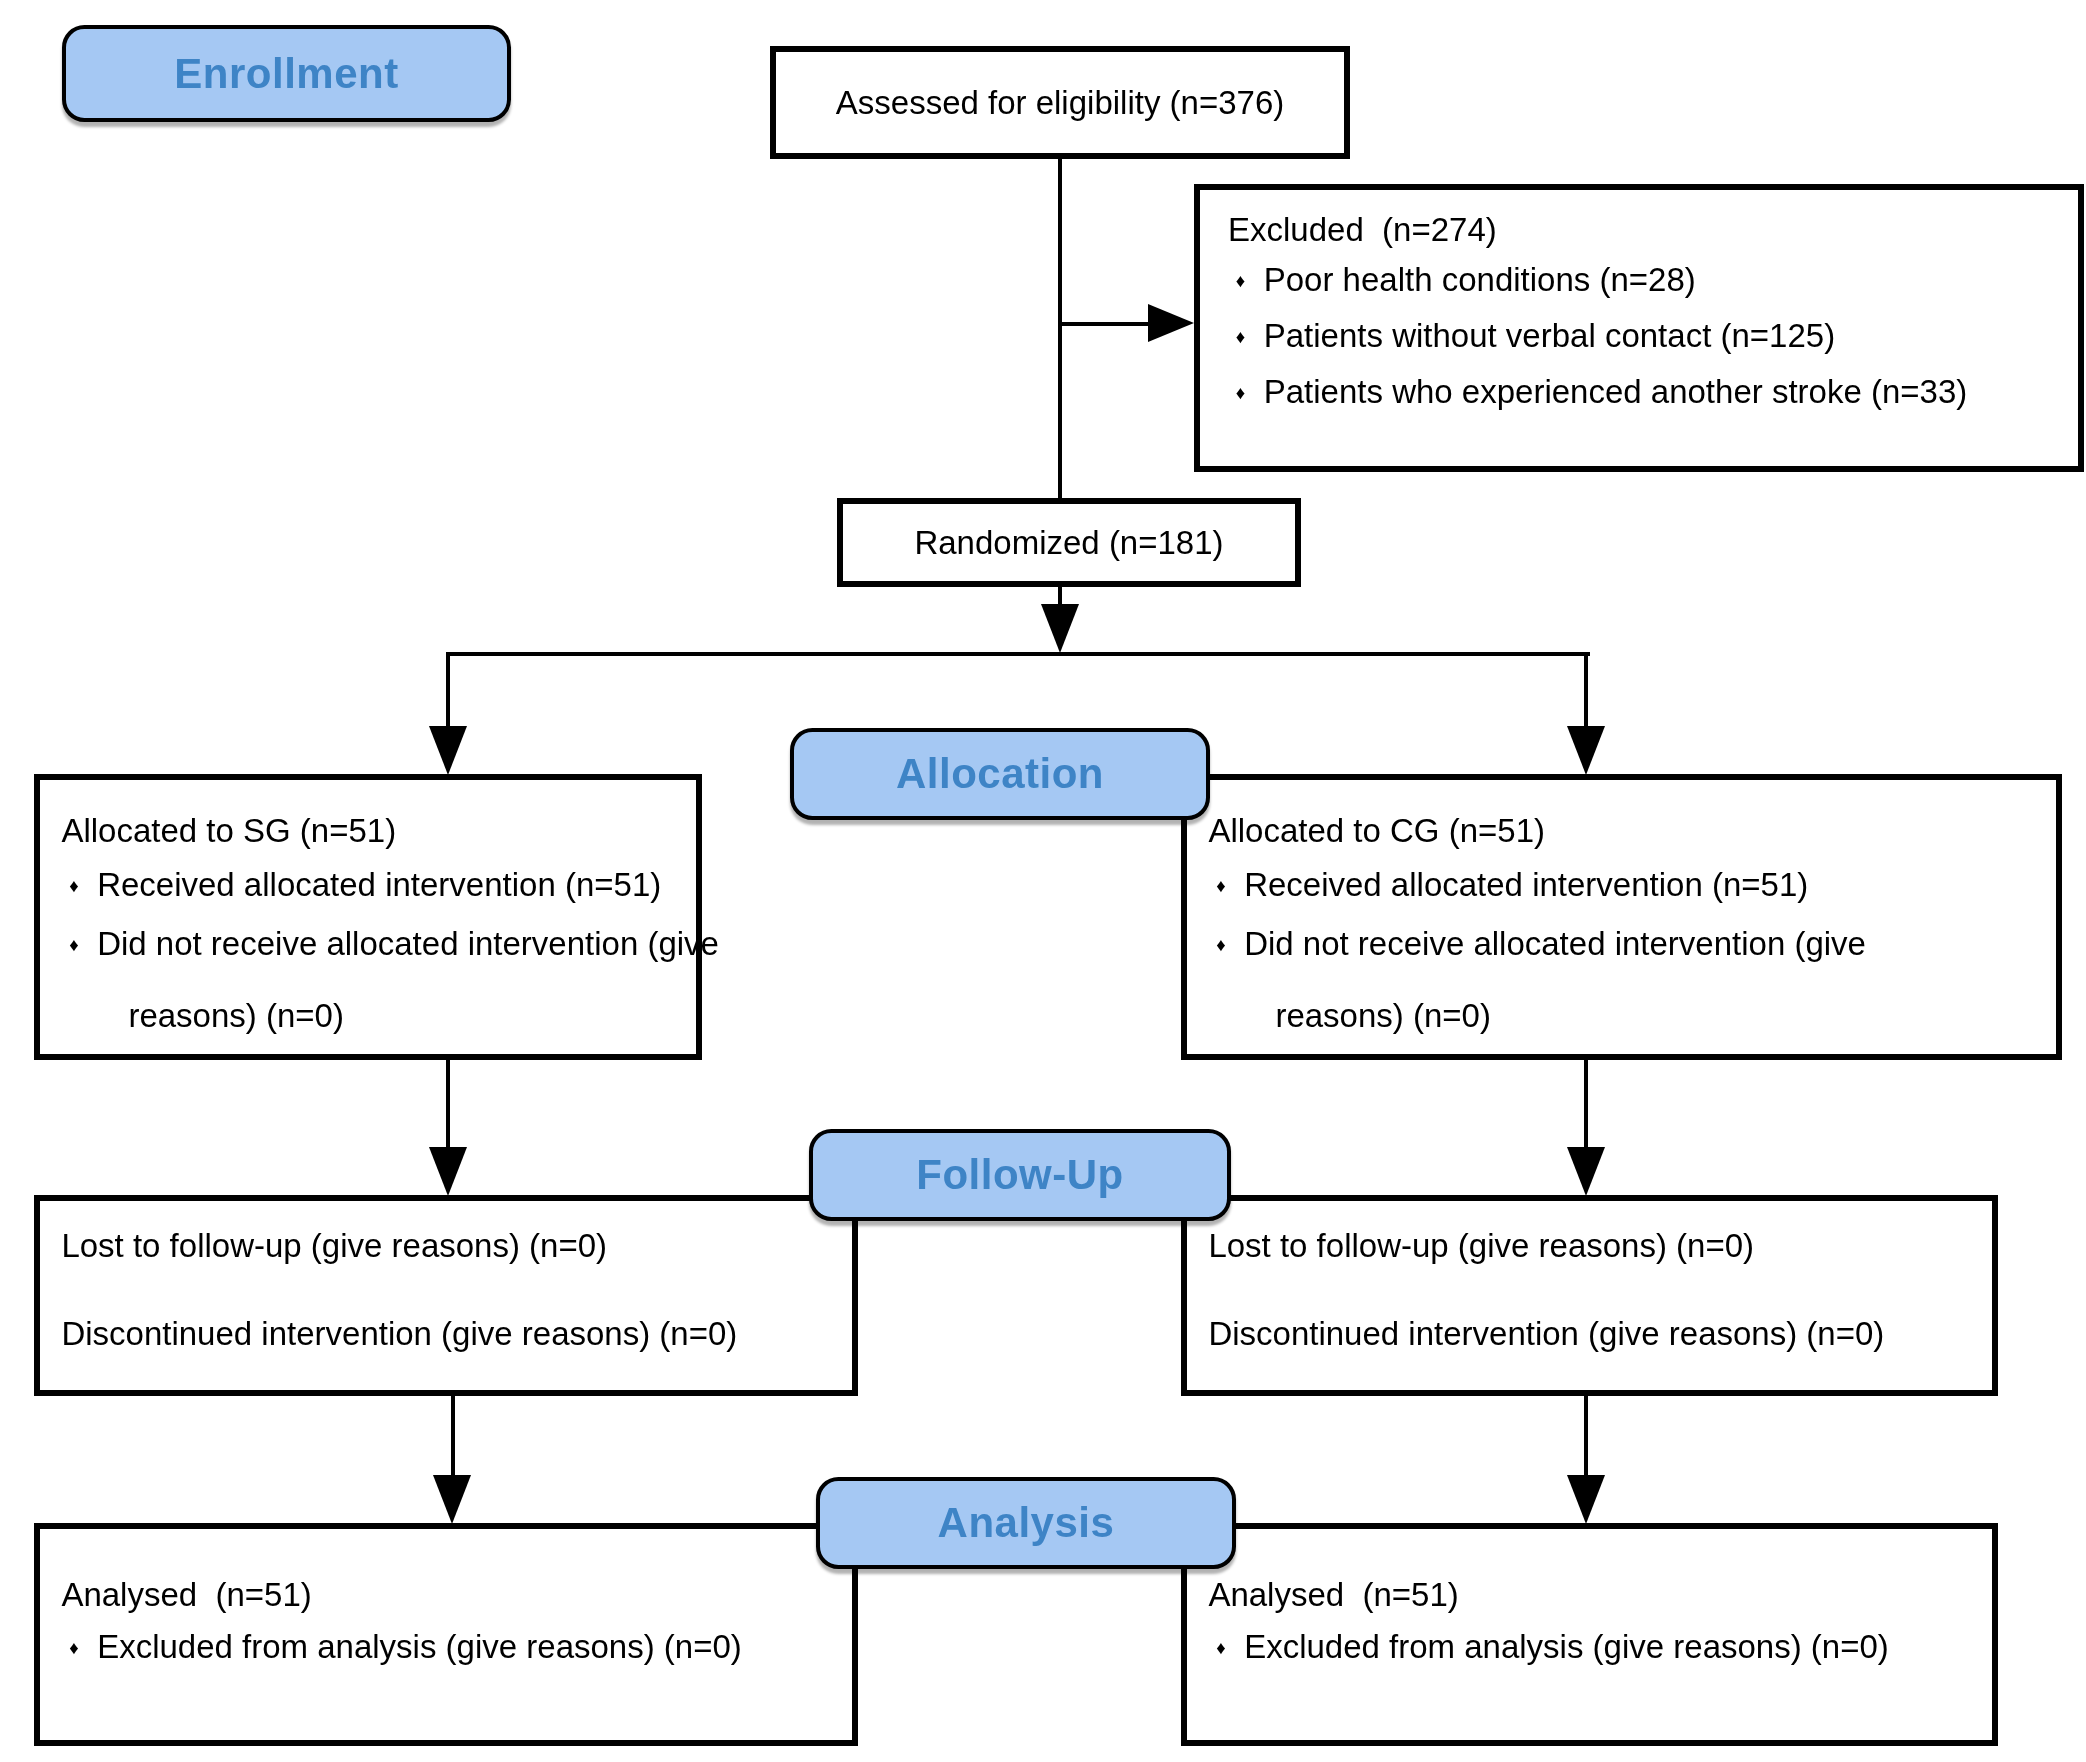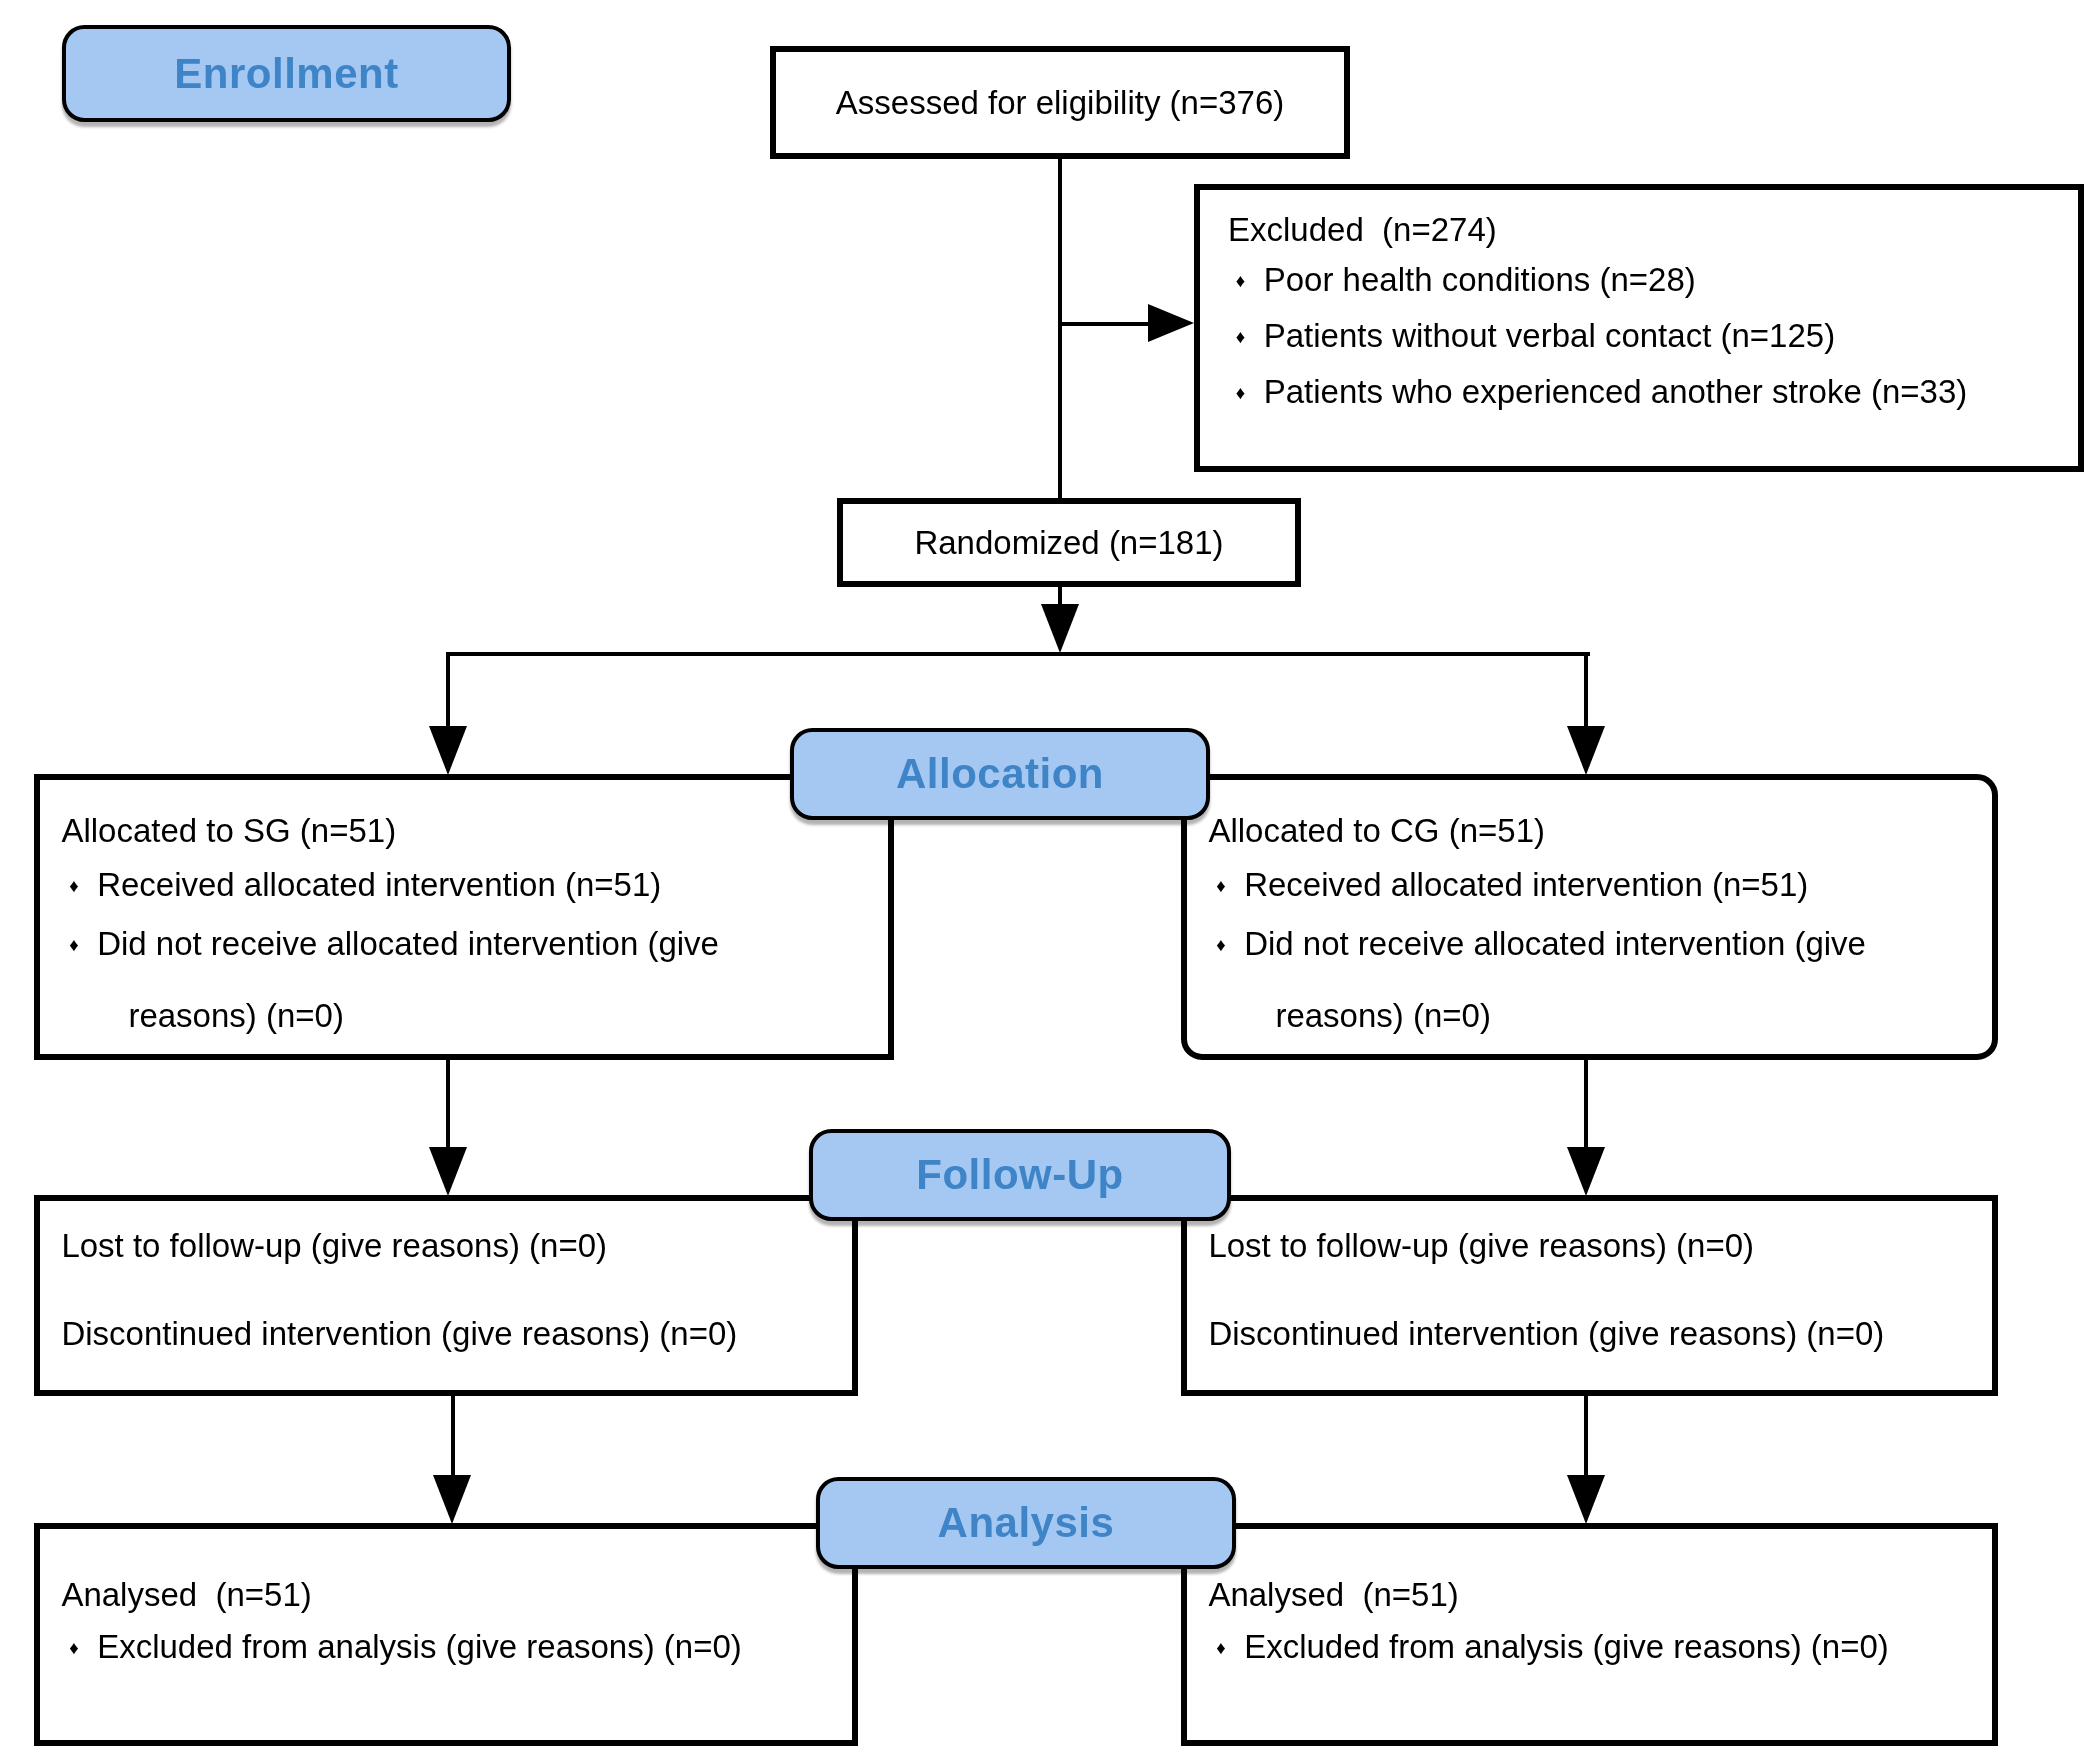--- a/index.html
+++ b/index.html
@@ -109,29 +109,29 @@
         <div class="line bullet"><span class="diamond">♦</span><span class="txt">Poor health conditions (n=28)</span></div>
         <div class="line bullet"><span class="diamond">♦</span><span class="txt">Patients without verbal contact (n=125)</span></div>
         <div class="line bullet"><span class="diamond">♦</span><span class="txt">Patients who experienced another stroke (n=33)</span></div>
       </div>
   </div>
 
   <div class="box center" style="left:837px;top:498px;width:464px;height:89px;">
     <span>Randomized (n=181)</span>
   </div>
 
-  <div class="box" style="left:34px;top:774px;width:860px;height:286px;">
+  <div class="box" style="left:34px;top:774px;width:668px;height:286px;">
     <div class="content c-alloc">
         <div class="line"><span class="txt">Allocated to SG (n=51)</span></div>
         <div class="line bullet"><span class="diamond">♦</span><span class="txt">Received allocated intervention (n=51)</span></div>
         <div class="line bullet"><span class="diamond">♦</span><span class="txt">Did not receive allocated intervention (give</span></div>
         <div class="line cont"><span class="txt">reasons) (n=0)</span></div>
       </div>
   </div>
-  <div class="box" style="left:1181px;top:774px;width:817px;height:286px;border-radius:21px;">
+  <div class="box" style="left:1181px;top:774px;width:881px;height:286px;">
     <div class="content c-alloc">
         <div class="line"><span class="txt">Allocated to CG (n=51)</span></div>
         <div class="line bullet"><span class="diamond">♦</span><span class="txt">Received allocated intervention (n=51)</span></div>
         <div class="line bullet"><span class="diamond">♦</span><span class="txt">Did not receive allocated intervention (give</span></div>
         <div class="line cont"><span class="txt">reasons) (n=0)</span></div>
       </div>
   </div>
 
   <div class="box" style="left:34px;top:1195px;width:824px;height:201px;">
     <div class="content c-fu">

